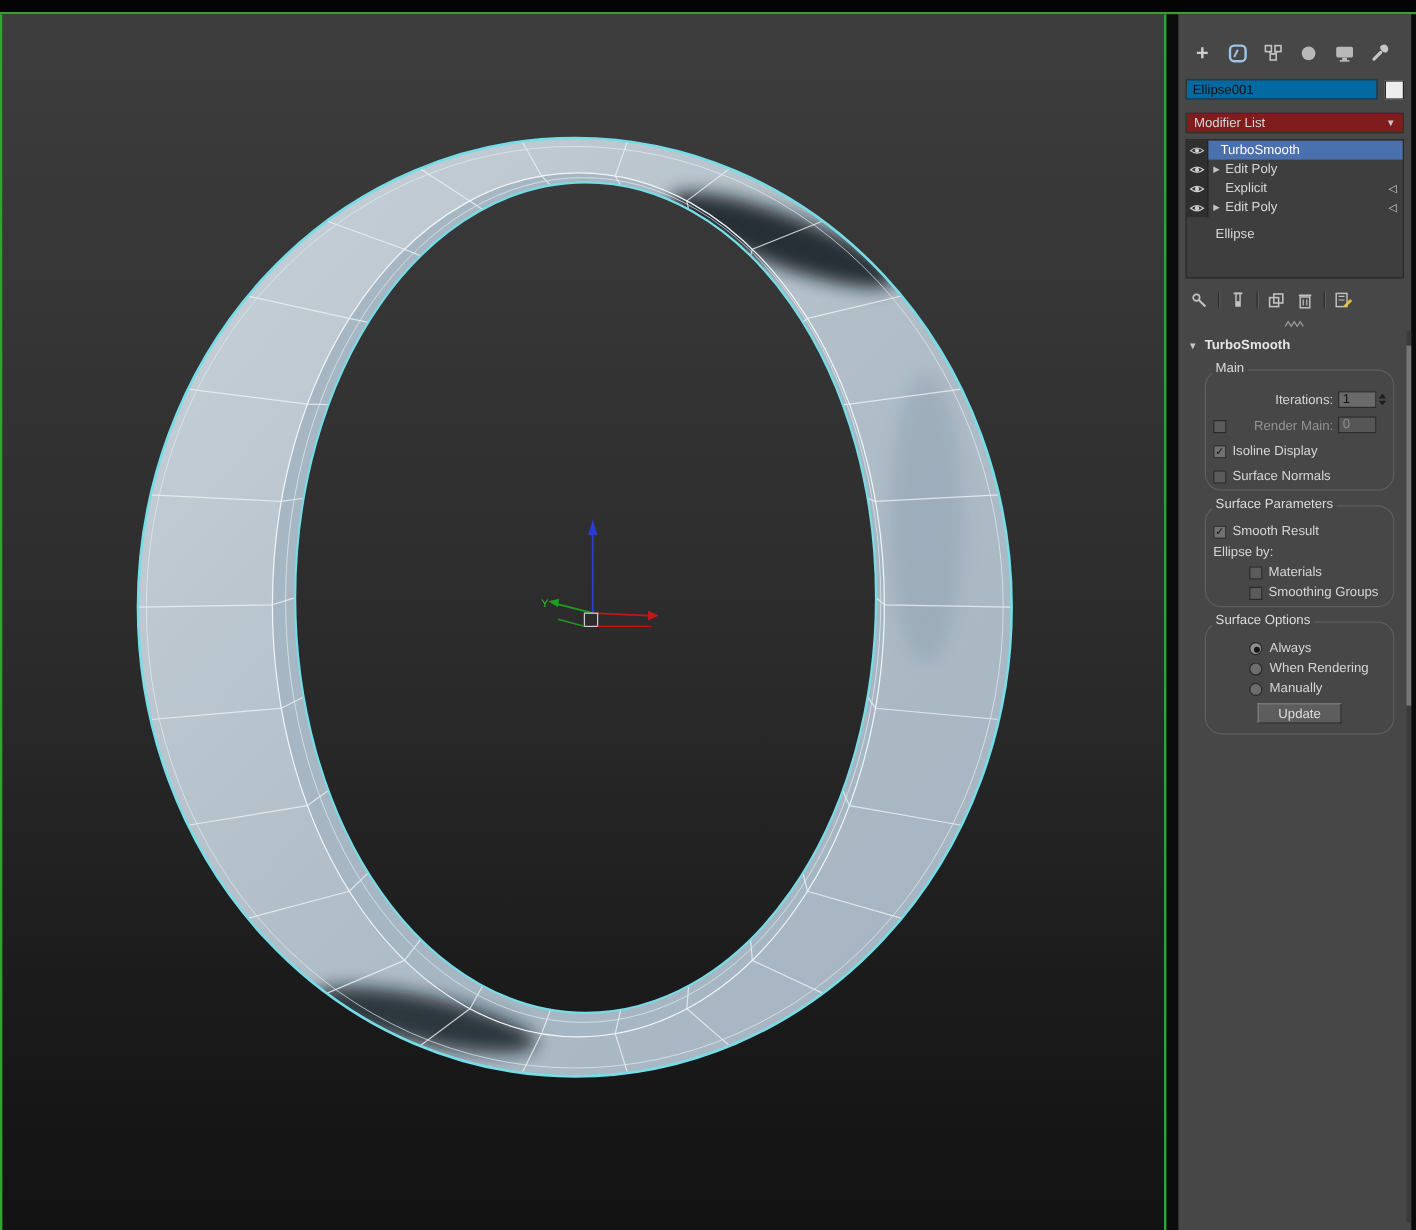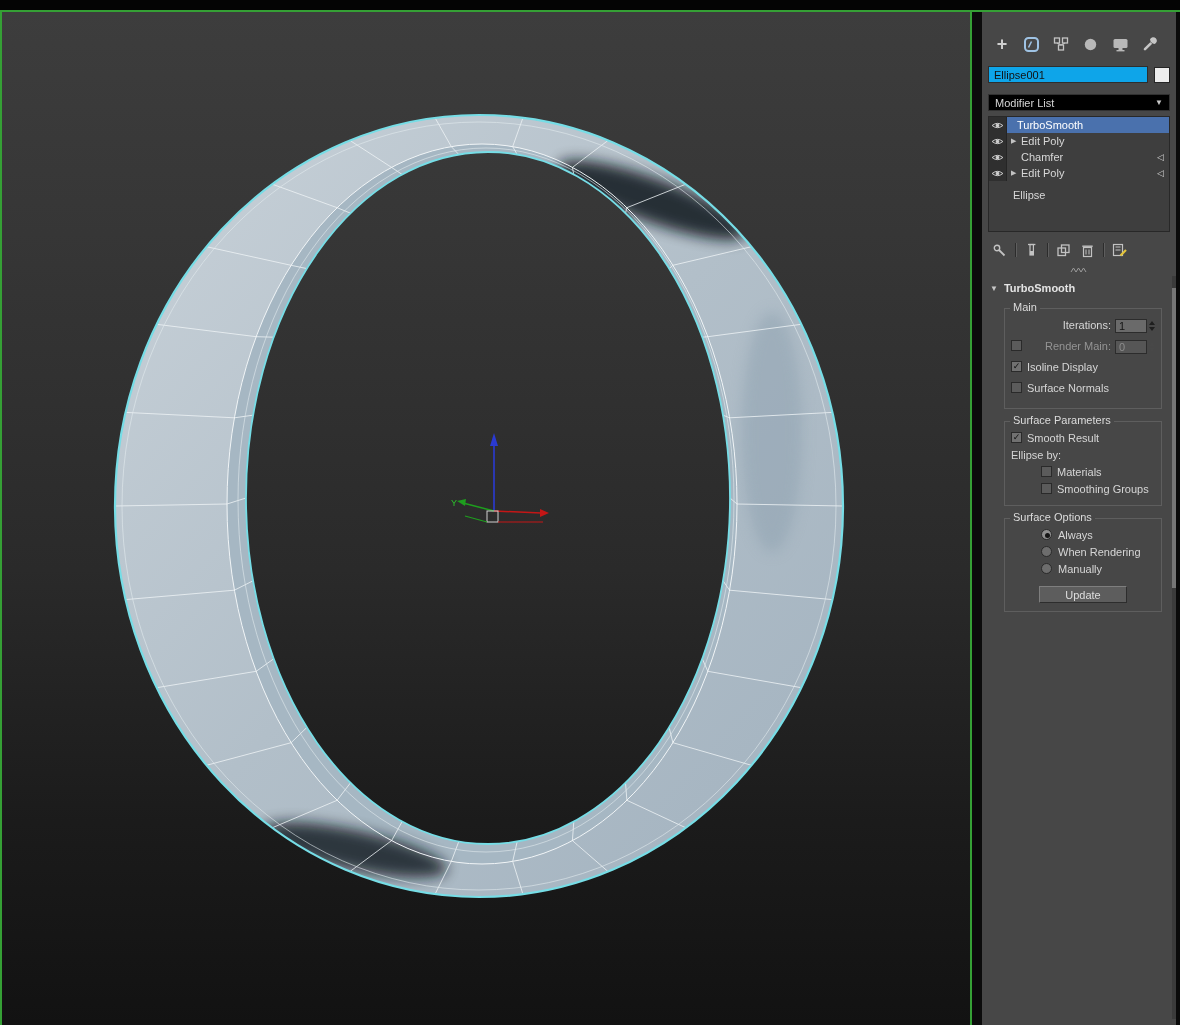--- a/index.html
+++ b/index.html
@@ -26,24 +26,24 @@
   
   .panel {
     position:relative; flex:1; background:#474747;
     border-right:4px solid #0a0a0a; padding:0 6px 0 6px;
   }
   .tab-row { display:flex; align-items:center; justify-content:space-between; height:24px; margin-top:20px; padding:0 10px 0 4px; }
   .tab { width:20px; height:20px; display:flex; align-items:center; justify-content:center; cursor:default; }
   .plus-glyph { font-size:18px; font-weight:bold; color:#cfcfcf; line-height:1; }
 
   .name-row { display:flex; align-items:center; gap:6px; margin-top:10px; }
-  .name-field { flex:1; height:17px; background:#0ea5e9; border:1px solid #2e2e2e; color:#121212; display:flex; align-items:center; padding:0 5px; }
+  .name-field { flex:1; height:17px; background:#0369a1; border:1px solid #2e2e2e; color:#121212; display:flex; align-items:center; padding:0 5px; }
   .color-swatch { width:16px; height:16px; background:#ededed; border:1px solid #262626; }
 
-  .modlist { display:flex; align-items:center; height:17px; background:#000000; border:1px solid #313131; margin-top:11px; padding:0 6px;justify-content:space-between; }
+  .modlist { display:flex; align-items:center; height:17px; background:#7f1d1d; border:1px solid #313131; margin-top:11px; padding:0 6px;justify-content:space-between; }
   .modlist .dd-arrow { margin-left:auto; font-size:8px; color:#c8c8c8; }
 
   .stack { margin-top:5px; background:#3e3e3e; border:1px solid #282828; height:116px; overflow:hidden; }
   .srow { display:flex; align-items:center; height:16px; }
   .eye-btn { width:18px; height:16px; background:#2f2f2f; border-right:1px solid #252525; display:flex; align-items:center; justify-content:center; flex:none; }
   .srow-content { flex:1; height:16px; display:flex; align-items:center; padding-left:4px; color:#d8d8d8; }
   .srow-content.sel { background:#4a71ad; color:#fff; padding-left:10px; }
   .expand { font-size:7px; color:#c2c2c2; width:10px; flex:none; }
   .noexp { width:10px; flex:none; }
   .flag { margin-left:auto; margin-right:5px; font-size:9px; color:#d2d2d2; }
@@ -51,24 +51,24 @@
 
   .stack-tools { display:flex; align-items:center; margin-top:9px; height:18px; padding:0 3px; gap:7px; }
   .tool { width:17px; height:17px; display:flex; align-items:center; justify-content:center; }
   .tdiv { width:1px; height:14px; background:#2c2c2c; box-shadow:1px 0 0 #5e5e5e; }
 
   .splitter { display:flex; justify-content:center; margin-top:8px; height:6px; }
 
   .rollout-header { display:flex; align-items:center; gap:6px; margin-top:7px; height:16px; font-weight:bold; color:#e4e4e4; padding-left:2px; }
   .rollout-header .r-arrow { font-size:8px; font-weight:normal; color:#c6c6c6; }
 
-  .group { position:relative; border:1px solid #5e5e5e; border-radius:0; margin:12px 8px 0 16px; padding:10px 6px 5px 6px; }
+  .group { position:relative; border:1px solid #5e5e5e; border-radius:14px; margin:12px 8px 0 16px; padding:10px 6px 5px 6px; }
   .legend { position:absolute; top:-8px; left:5px; background:#474747; padding:0 3px; color:#dcdcdc; font-weight:normal; }
 
-  .prow { display:flex; align-items:flex-start; height:21px; }
+  .prow { display:flex; align-items:flex-end; height:21px; }
   .prow.tight { height:17px; }
   .plabel { color:#d6d6d6; white-space:nowrap; }
   .plabel.dim { color:#949494; }
   .rlabel { margin-left:auto; margin-right:4px; }
   .numwrap { display:flex; align-items:center; flex:none; }
   .numfield { width:32px; height:14px; background:#6a6a6a; border:1px solid #2c2c2c; color:#141414; display:flex; align-items:center; padding:0 3px; }
   .numfield.dis { background:#565656; color:#8d8d8d; }
   .spin { display:flex; flex-direction:column; justify-content:center; gap:2px; margin-left:2px; }
   .tri-up { width:0; height:0; border-left:3.5px solid transparent; border-right:3.5px solid transparent; border-bottom:4.5px solid #1f1f1f; }
   .tri-down { width:0; height:0; border-left:3.5px solid transparent; border-right:3.5px solid transparent; border-top:4.5px solid #1f1f1f; }
@@ -76,21 +76,21 @@
   .spin.dis .tri-down { border-top-color:#484848; }
 
   .cb { width:11px; height:11px; background:#717171; border:1px solid #2a2a2a; display:inline-flex; align-items:center; justify-content:center; font-size:9px; line-height:1; color:#0f0f0f; margin-right:5px; flex:none; }
   .cb.un { background:#5b5b5b; }
   .indent1 { padding-left:30px; }
 
   .radio { width:11px; height:11px; border-radius:50%; background:#6d6d6d; border:1px solid #2a2a2a; margin-right:6px; position:relative; flex:none; }
   .radio.on { background:#8f8f8f; }
   .radio.on::after { content:""; position:absolute; left:2.5px; top:2.5px; width:5px; height:5px; border-radius:50%; background:#161616; }
 
-  .update-btn { margin:6px auto 3px auto; width:88px; height:17px; background:#5d5d5d;
+  .update-btn { margin:6px auto 3px auto; width:70px; height:17px; background:#5d5d5d;
     border:1px solid; border-color:#7e7e7e #2d2d2d #2d2d2d #7e7e7e; color:#dedede;
     display:flex; align-items:center; justify-content:center; }
 
   .scroll-track { position:absolute; right:0px; top:264px; bottom:6px; width:4px; background:#3b3b3b; }
   .scroll-thumb { position:absolute; top:12px; width:4px; height:300px; background:#767676; }
 </style>
 </head>
 <body>
 
 <div class="screen">
@@ -231,21 +231,21 @@
 
         <div class="srow">
           <span class="eye-btn">
             <svg width="13" height="9" viewBox="0 0 14 10">
                 <path d="M1 5 Q7 0.2 13 5 Q7 9.8 1 5 Z" fill="none" stroke="#cfcfcf" stroke-width="1.1"></path>
                 <circle cx="7" cy="5" r="2" fill="#cfcfcf"></circle>
               </svg>
           </span>
           <span class="srow-content">
             <span class="noexp"></span>
-            <span>Chamfer</span>
+            <span>Explicit</span>
             <span class="flag">◁</span>
           </span>
         </div>
 
         <div class="srow">
           <span class="eye-btn">
             <svg width="13" height="9" viewBox="0 0 14 10">
                 <path d="M1 5 Q7 0.2 13 5 Q7 9.8 1 5 Z" fill="none" stroke="#cfcfcf" stroke-width="1.1"></path>
                 <circle cx="7" cy="5" r="2" fill="#cfcfcf"></circle>
               </svg>

